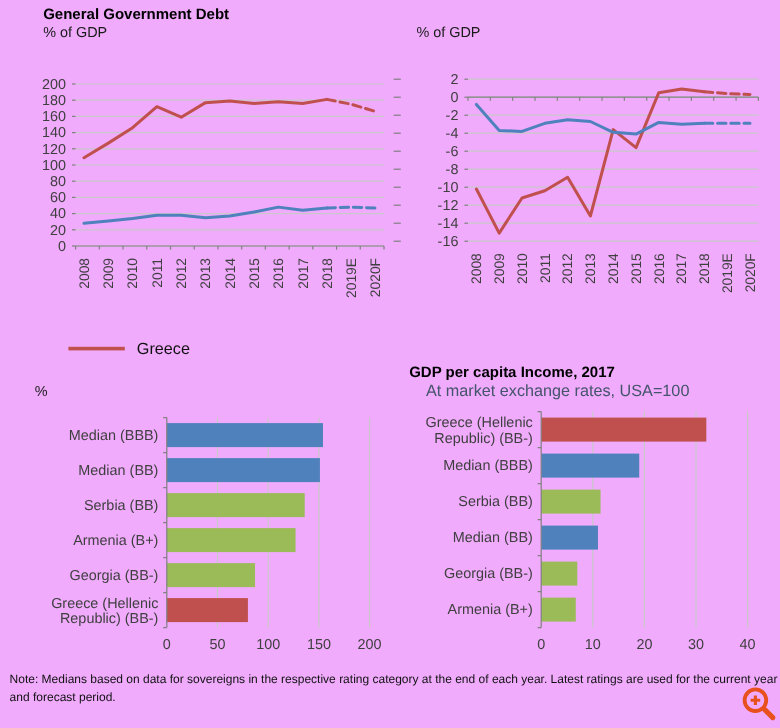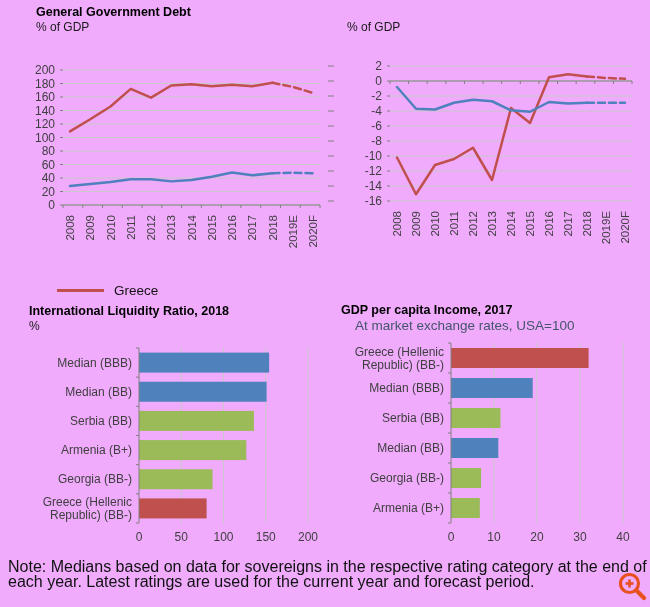--- a/index.html
+++ b/index.html
@@ -16,21 +16,21 @@
   .csub{
     position:absolute;font-size:12px;color:#1a1a1a;white-space:nowrap;z-index:2;
   }
   .csub.accent{font-size:13.5px;}
   .legend{position:absolute;left:0;top:281px;width:650px;height:20px;}
   .legend-item{position:absolute;display:flex;align-items:center;height:18px;}
   .legend-line{display:inline-block;width:47px;height:3px;margin-right:10px;}
   .legend-label{font-size:13.5px;color:#111;white-space:nowrap;}
   .note{
     position:absolute;left:8px;top:559px;width:640px;
-    font-size:16px;line-height:15px;color:#111;
+    font-size:10px;line-height:15px;color:#111;
   }
   .zoom-btn{
     position:absolute;left:616px;top:570px;width:32px;height:32px;
     cursor:pointer;z-index:5;background:transparent;border:none;padding:0;
   }
   text{font-family:"Liberation Sans","DejaVu Sans",sans-serif;}
 </style>
 </head>
 <body>
 
@@ -187,21 +187,20 @@
   </section>
 
   <div class="legend">
     <div class="legend-item" style="left:57px">
       <span class="legend-line" style="background: rgb(192, 80, 77);"></span>
       <span class="legend-label">Greece</span>
     </div>
   </div>
 
   <section class="panel" style="left:0;top:300px;width:325px;height:258px">
-    <div class="ctitle" style="left:29px;top:4px">International Liquidity Ratio, 2018</div>
     <div class="csub" style="left:29px;top:19px">%</div>
     <svg width="325" height="258" viewBox="0 0 325 258">
         <text x="139" y="241" font-size="12" fill="#3F3F3F" text-anchor="middle">0</text>
         <line x1="181.25" y1="48" x2="181.25" y2="223" stroke="#C8C8C8" stroke-width="1"></line>
         <text x="181.25" y="241" font-size="12" fill="#3F3F3F" text-anchor="middle">50</text>
         <line x1="223.5" y1="48" x2="223.5" y2="223" stroke="#C8C8C8" stroke-width="1"></line>
         <text x="223.5" y="241" font-size="12" fill="#3F3F3F" text-anchor="middle">100</text>
         <line x1="265.75" y1="48" x2="265.75" y2="223" stroke="#C8C8C8" stroke-width="1"></line>
         <text x="265.75" y="241" font-size="12" fill="#3F3F3F" text-anchor="middle">150</text>
         <line x1="308" y1="48" x2="308" y2="223" stroke="#C8C8C8" stroke-width="1"></line>

